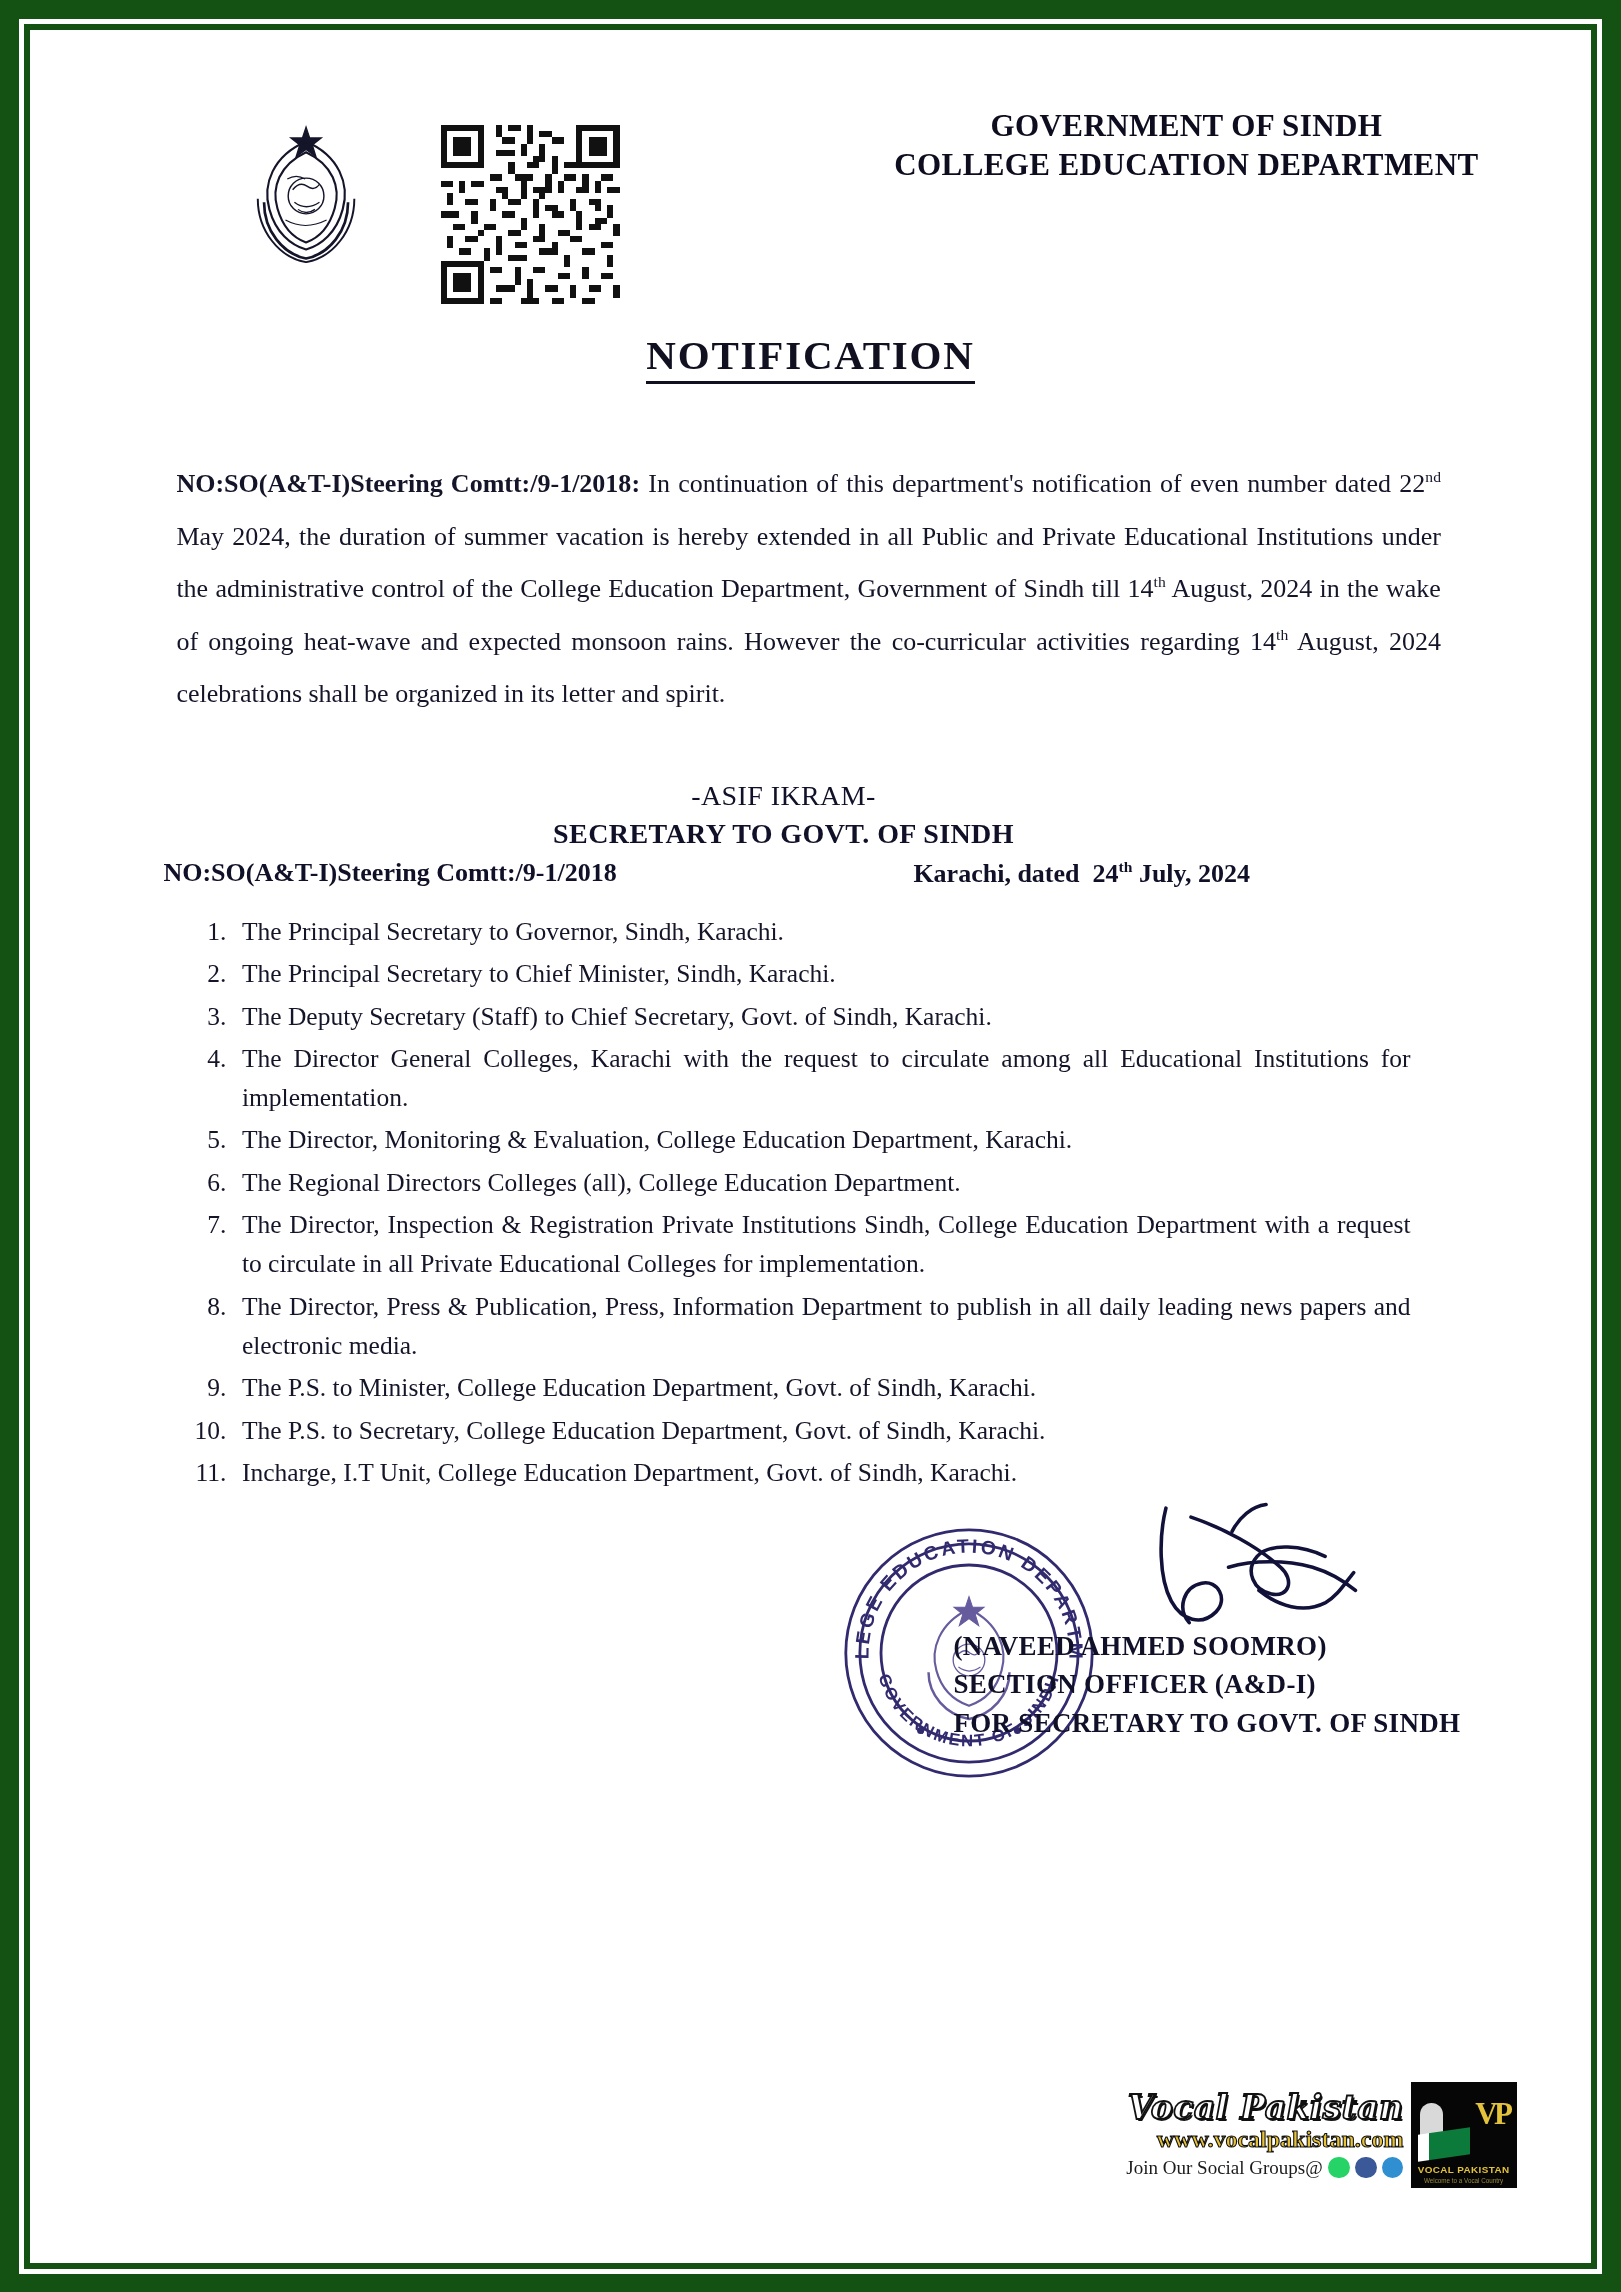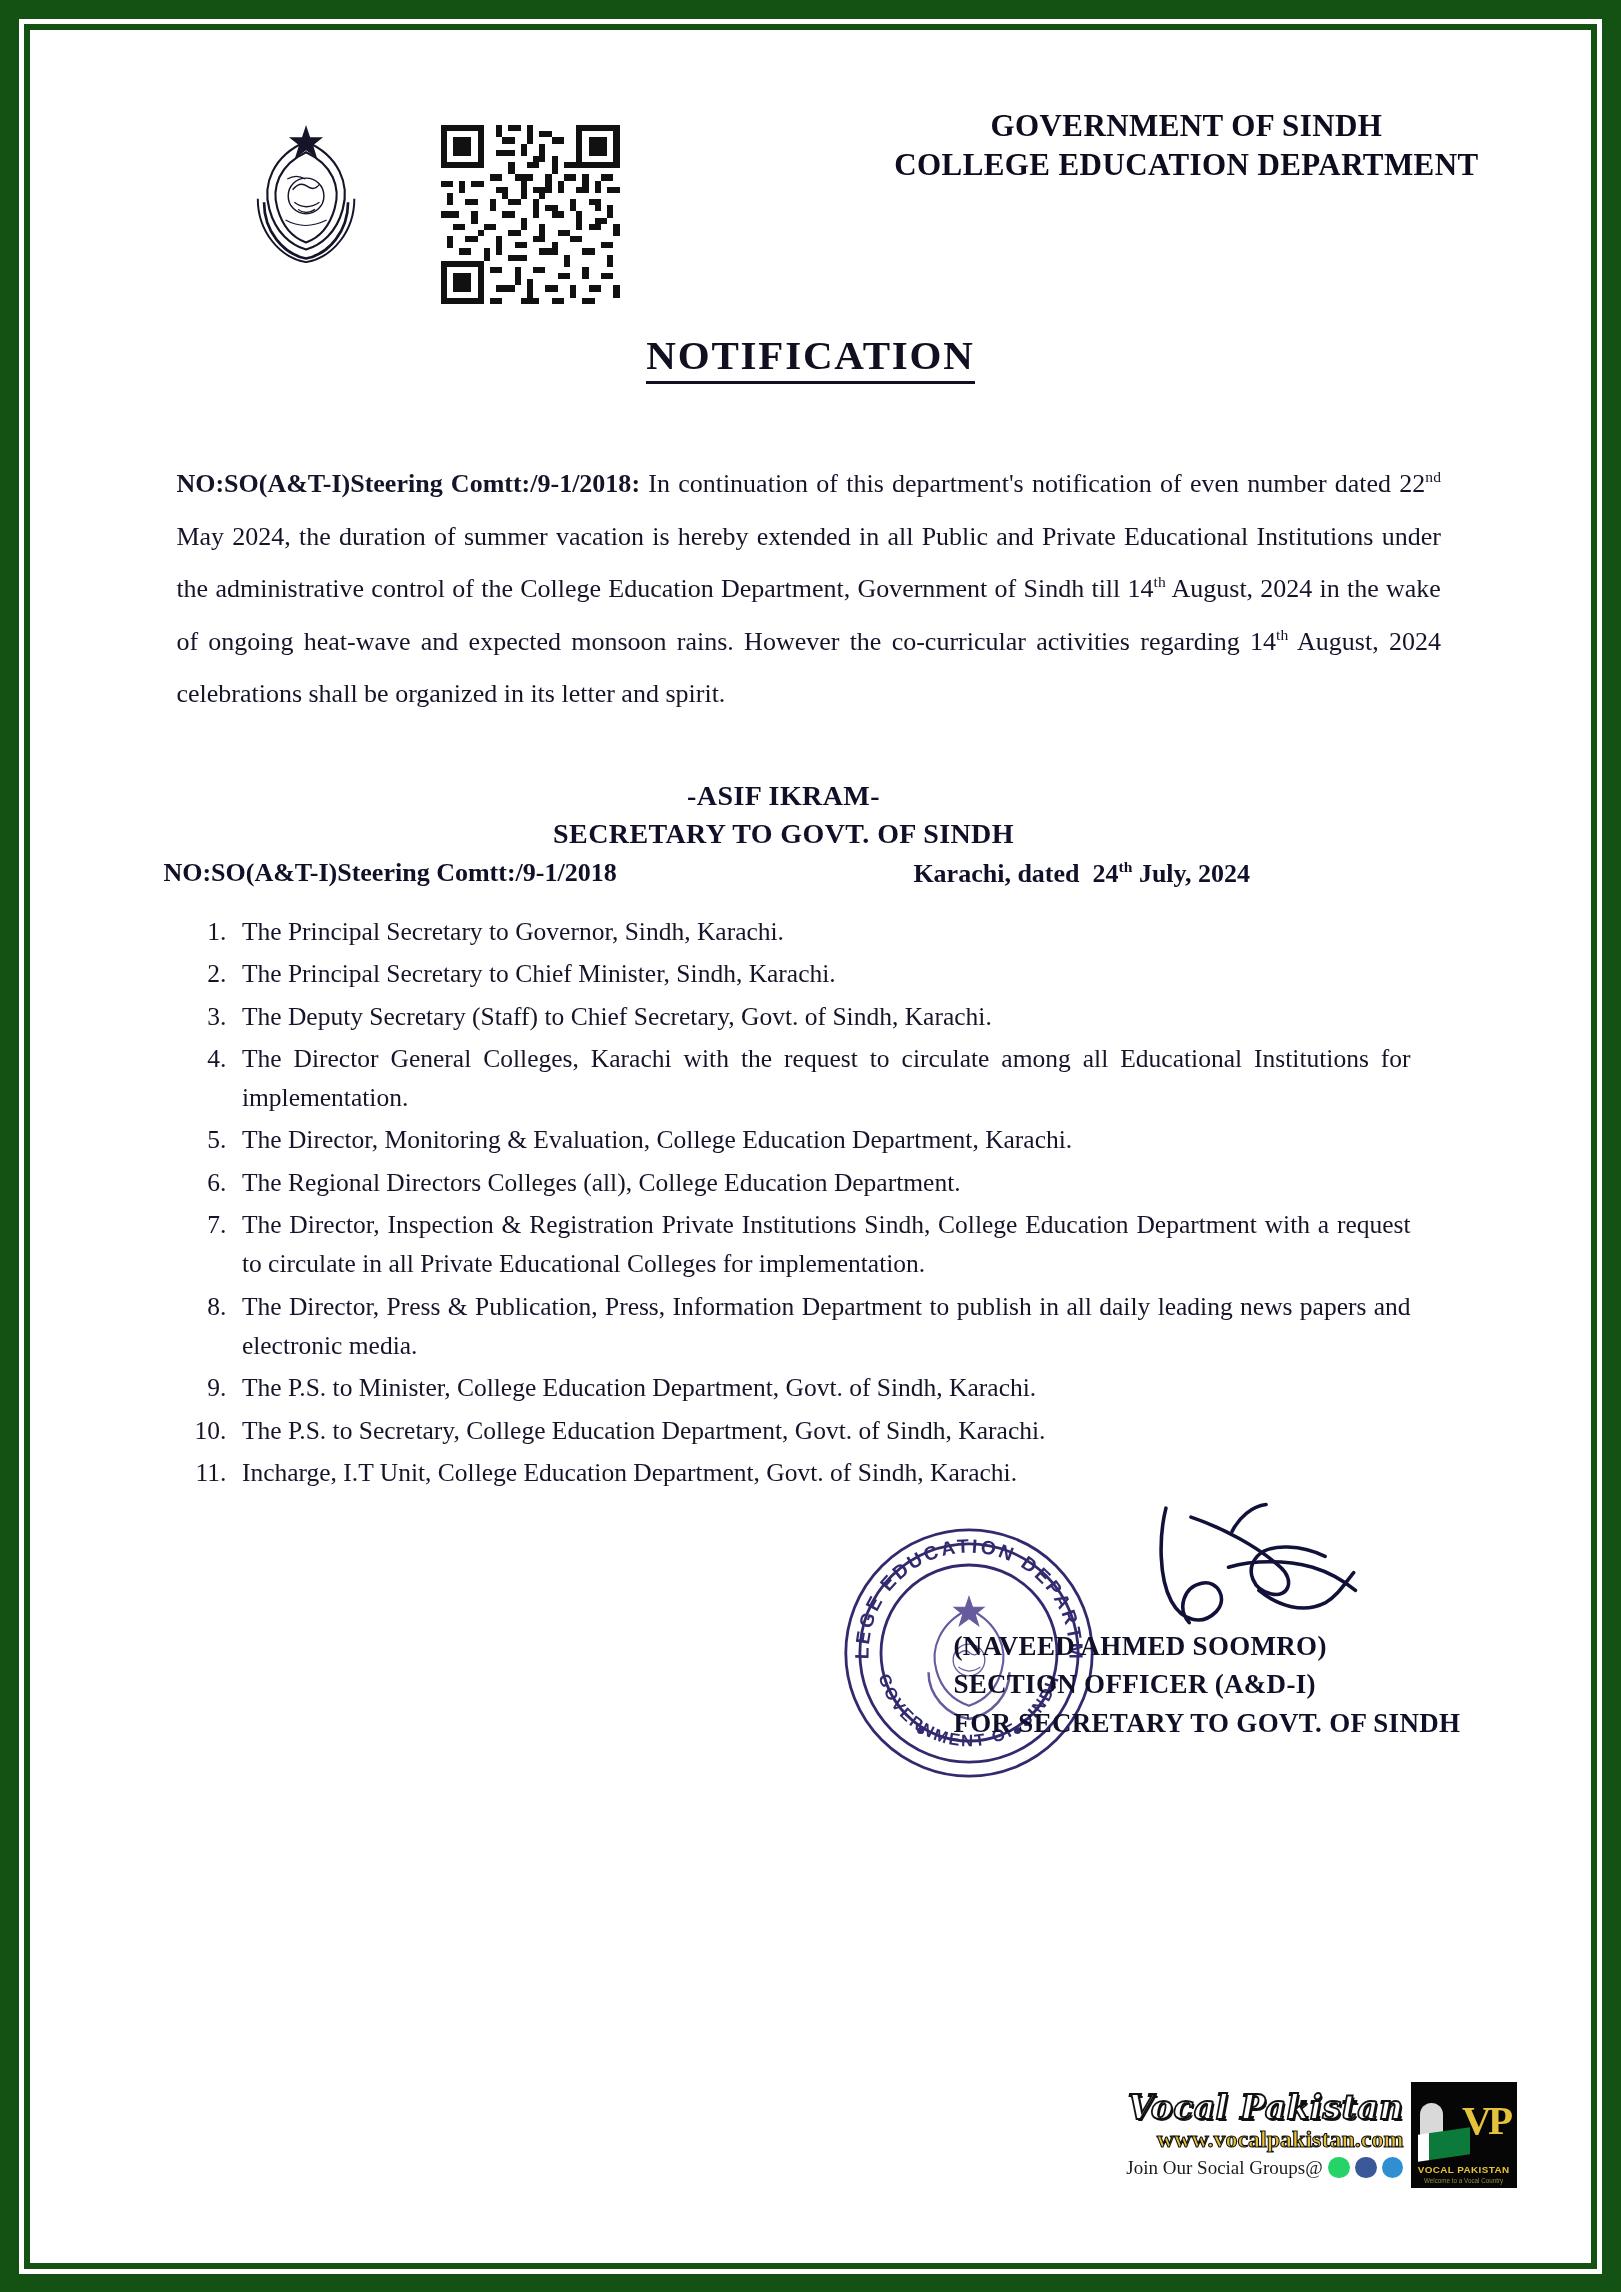--- a/index.html
+++ b/index.html
@@ -123,21 +123,21 @@
     padding-right: 36px;
     text-align: center;
   }
   .sig-top-inner {
     display: inline-block;
     text-align: center;
     margin-right: 18px;
   }
   .sig-name {
     font-size: 28px;
-    font-weight: bold;
+    font-weight: normal;
     letter-spacing: 0.4px;
     line-height: 1.35;
     color: #101028;
   }
   .sig-role {
     font-size: 28px;
     font-weight: bold;
     letter-spacing: 0.4px;
     line-height: 1.35;
     color: #101028;
@@ -317,21 +317,21 @@
     height: 27px;
     background: linear-gradient(to right, #ffffff 0 22%, #0b7a3b 22% 100%);
     transform: skewY(-8deg);
   }
   .logo-vp {
     position: absolute;
     right: 7.2px;
     top: 14.3px;
     font-family: "Liberation Serif", serif;
     font-weight: bold;
-    font-size: 41px;
+    font-size: 31px;
     color: #e3c23c;
     letter-spacing: -3.6px;
   }
   .logo-caption {
     position: absolute;
     left: 0;
     right: 0;
     bottom: 12.5px;
     text-align: center;
     font-family: "Liberation Sans", sans-serif;

